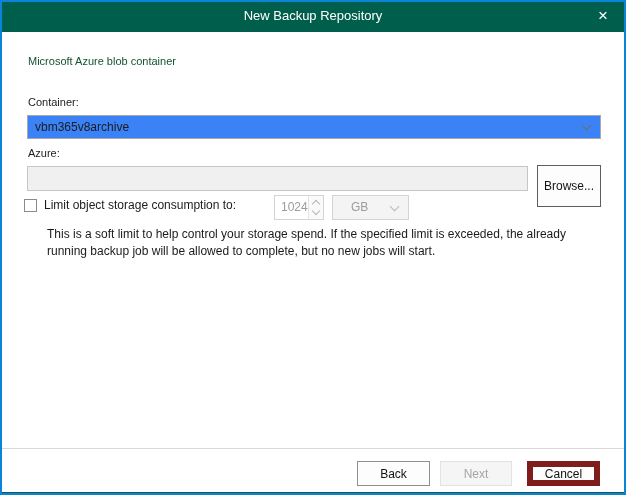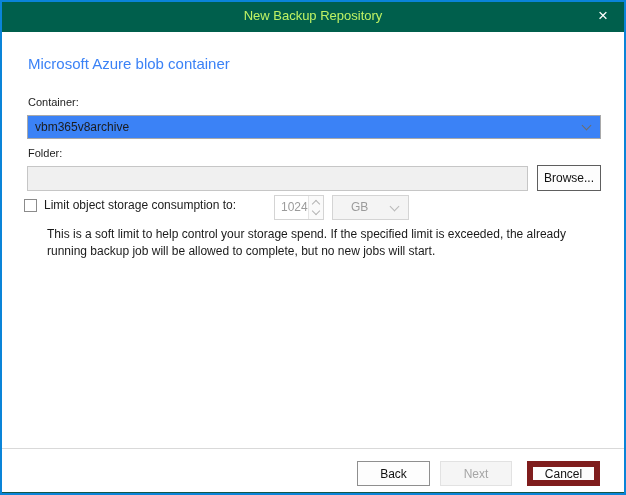--- a/index.html
+++ b/index.html
@@ -5,40 +5,40 @@
   * { box-sizing: border-box; margin: 0; padding: 0; }
   html,body { width: 626px; height: 495px; }
   body { font-family: "Liberation Sans", sans-serif; background: #fff; }
 
   .window { position: relative; width: 626px; height: 495px; background: #ffffff; overflow: hidden; }
   .window-border { position: absolute; inset: 0; border: 2px solid #0a84d8; pointer-events: none; z-index: 50; }
   .bottom-shade { position: absolute; left: 2px; right: 2px; bottom: 2px; height: 1px; background: #14584a; z-index: 49; }
 
   .titlebar { position: absolute; left: 0; top: 0; width: 626px; height: 32px; background: #005f4c; }
   .titlebar .title { position: absolute; left: 0; right: 0; top: 0; height: 32px; line-height: 32px;
-                     text-align: center; color: #bef264; font-size: 13px; }
+                     text-align: center; color: #ffffff; font-size: 13px; }
   .close-btn { position: absolute; right: 8px; top: 4px; width: 30px; height: 24px; background: transparent;
                border: none; color: #ffffff; font-size: 17px; line-height: 24px; text-align: center; cursor: pointer; }
 
-  .heading { position: absolute; left: 28px; top: 55px; font-size: 15px; font-weight: 400; color: #3b82f6; }
+  .heading { position: absolute; left: 28px; top: 55px; font-size: 11px; font-weight: 400; color: #14532d; }
 
   .field-label { position: absolute; font-size: 11px; color: #1c1c1c; }
   .lbl-container { left: 28px; top: 96px; }
   .lbl-folder { left: 28px; top: 147px; }
 
   .combo { position: absolute; left: 27px; top: 115px; width: 574px; height: 24px; background: #3b82f6;
            border: 1px solid #a9a9a9; font-size: 12px; color: #1c1c1c; line-height: 22px; padding-left: 7px; cursor: default; }
   .chev { display: inline-block; width: 7px; height: 7px; border-right: 1.5px solid #6d6d6d;
           border-bottom: 1.5px solid #6d6d6d; transform: rotate(45deg); }
   .combo .chev { position: absolute; right: 10px; top: 6px; }
   .chev.dim { border-color: #b9b9b9; }
 
   .folder-input { position: absolute; left: 27px; top: 166px; width: 501px; height: 25px; background: #f0f0f0;
                   border: 1px solid #c6c6c6; font-family: "Liberation Sans", sans-serif; font-size: 12px; }
-  .browse-btn { position: absolute; left: 537px; top: 165px; width: 64px; height: 26px; background: #fdfdfd;
+  .browse-btn { position: absolute; left: 537px; top: 165px; width: 64px; height: 42px; background: #fdfdfd;
                 border: 1px solid #5e5e5e; font-family: "Liberation Sans", sans-serif; font-size: 12px; color: #111; cursor: pointer; }
 
   .checkbox { position: absolute; left: 24px; top: 199px; width: 13px; height: 13px; background: #ffffff;
               border: 1px solid #8b8b8b; cursor: pointer; }
   .limit-label { position: absolute; left: 44px; top: 198px; font-size: 12px; color: #1c1c1c; }
 
   .spinner { position: absolute; left: 274px; top: 195px; width: 50px; height: 25px; background: #ffffff;
              border: 1px solid #d4d4d4; }
   .spinner .val { position: absolute; left: 6px; top: 4px; font-size: 12px; color: #9b9b9b; }
   .spin-arrows { position: absolute; right: 0; top: 0; width: 15px; height: 100%; background: #fafafa;
@@ -74,21 +74,21 @@
   </div>
 
   <h1 class="heading">Microsoft Azure blob container</h1>
 
   <span class="field-label lbl-container">Container:</span>
   <div class="combo">
     <span>vbm365v8archive</span>
     <span class="chev"></span>
   </div>
 
-  <span class="field-label lbl-folder">Folder:</span>
+  <span class="field-label lbl-folder">Azure:</span>
   <input class="folder-input" disabled="" value="" style="">
   <button class="browse-btn">Browse...</button>
 
   <span class="checkbox"></span>
   <span class="limit-label">Limit object storage consumption to:</span>
 
   <div class="spinner">
     <span class="val">1024</span>
     <div class="spin-arrows">
       <span class="caret up"></span>

